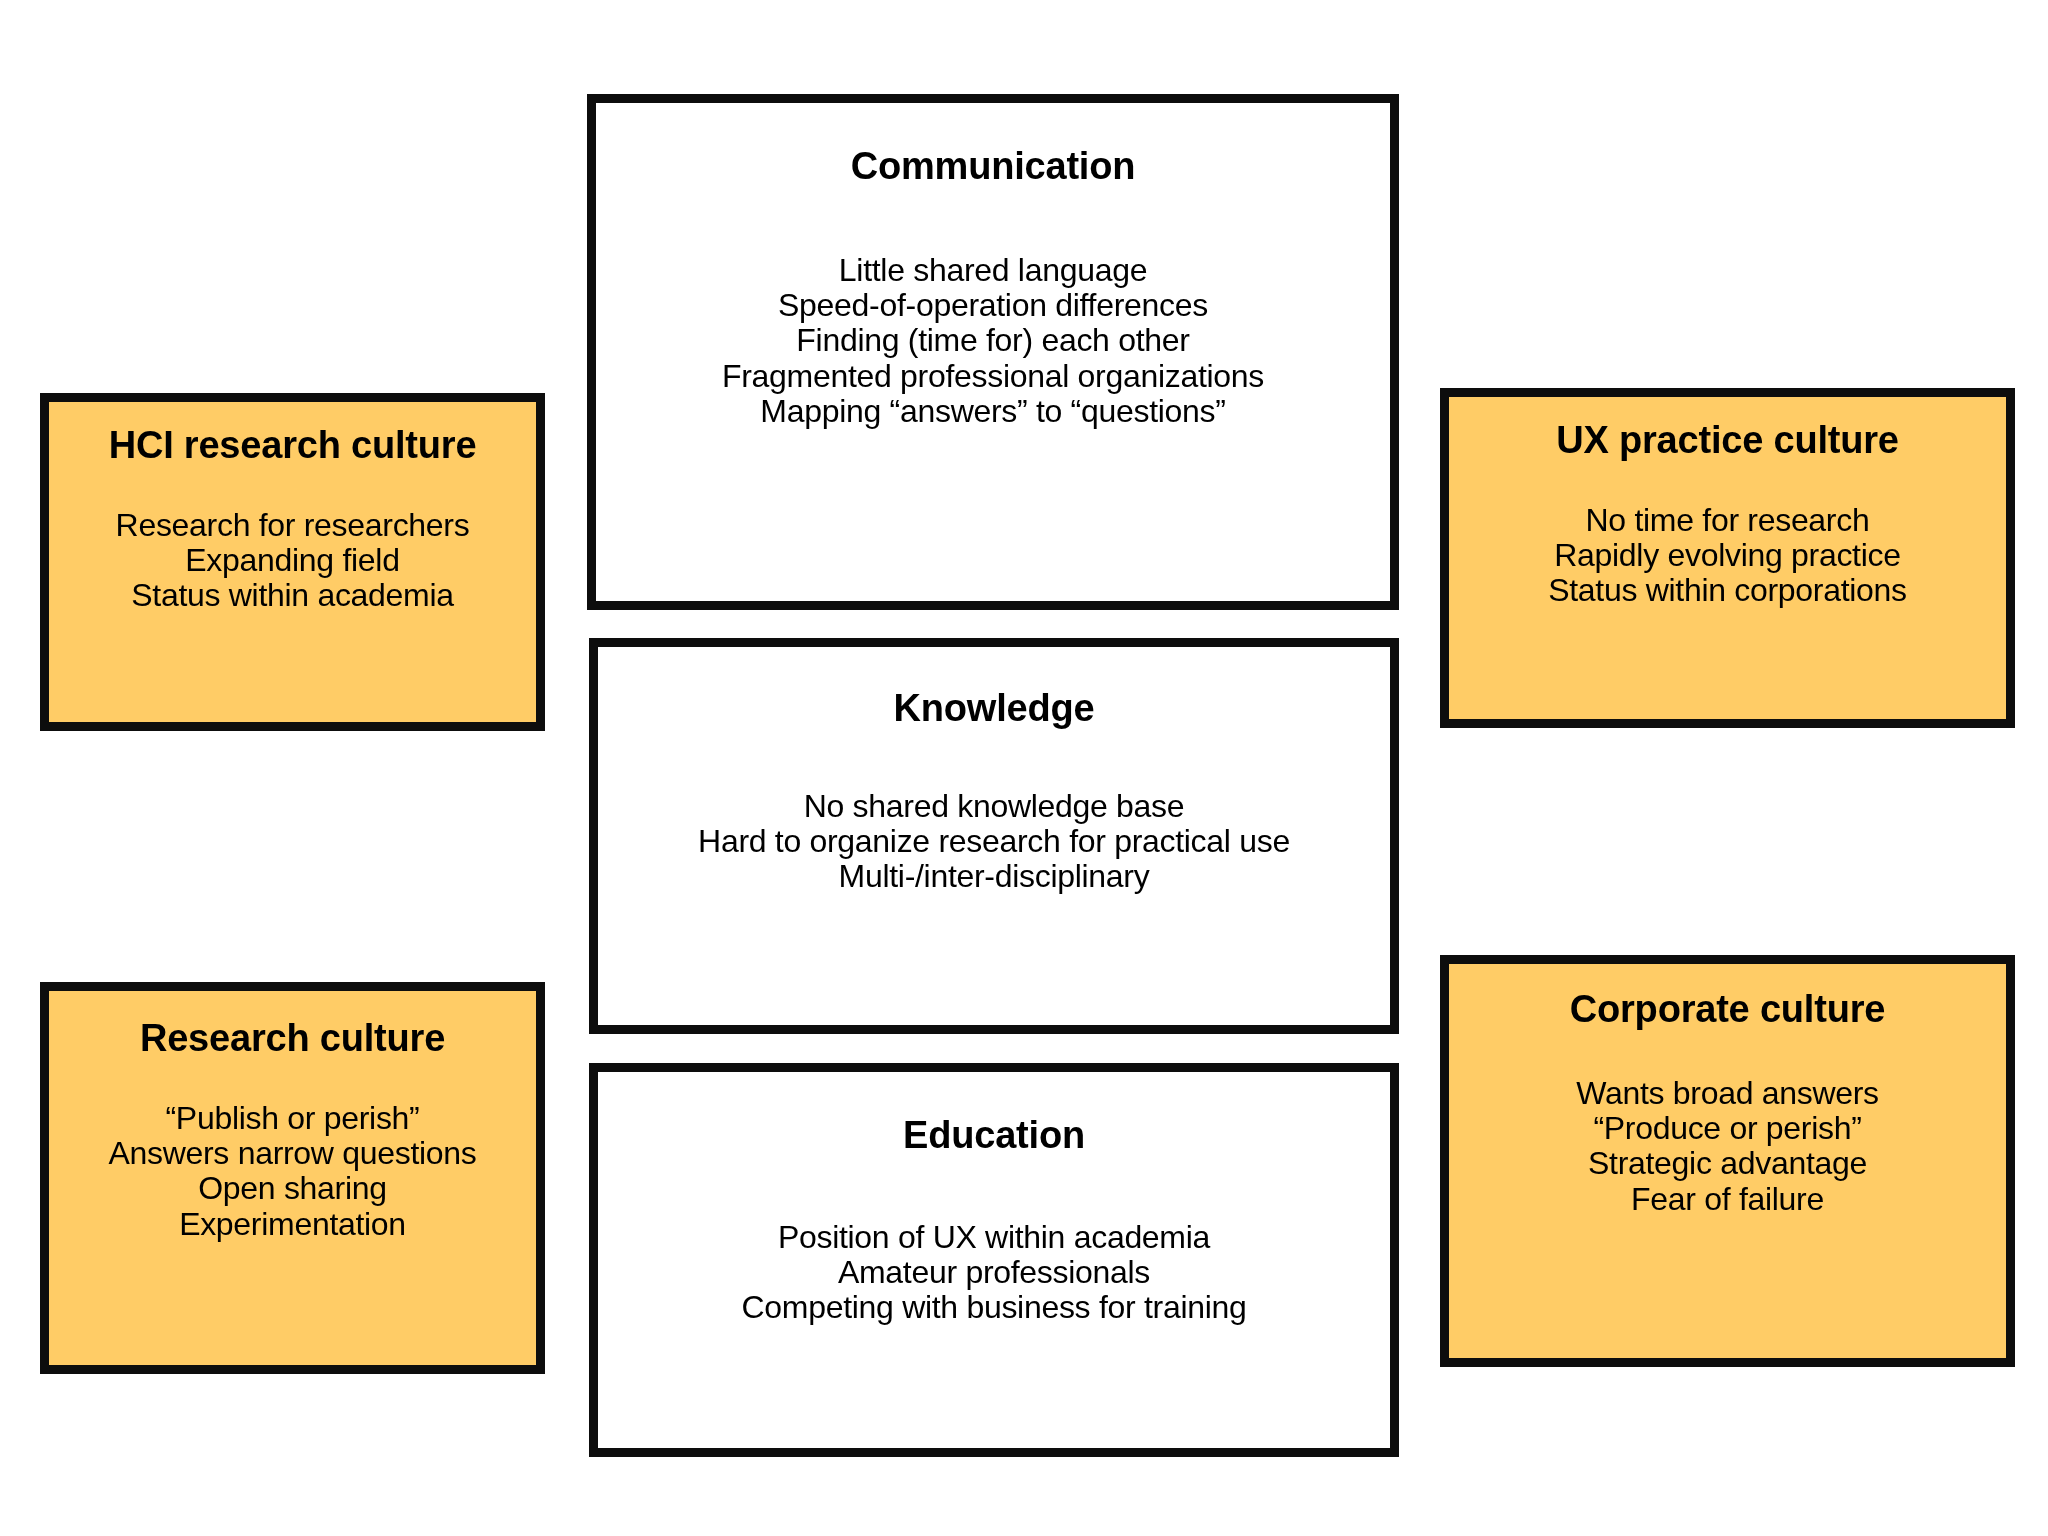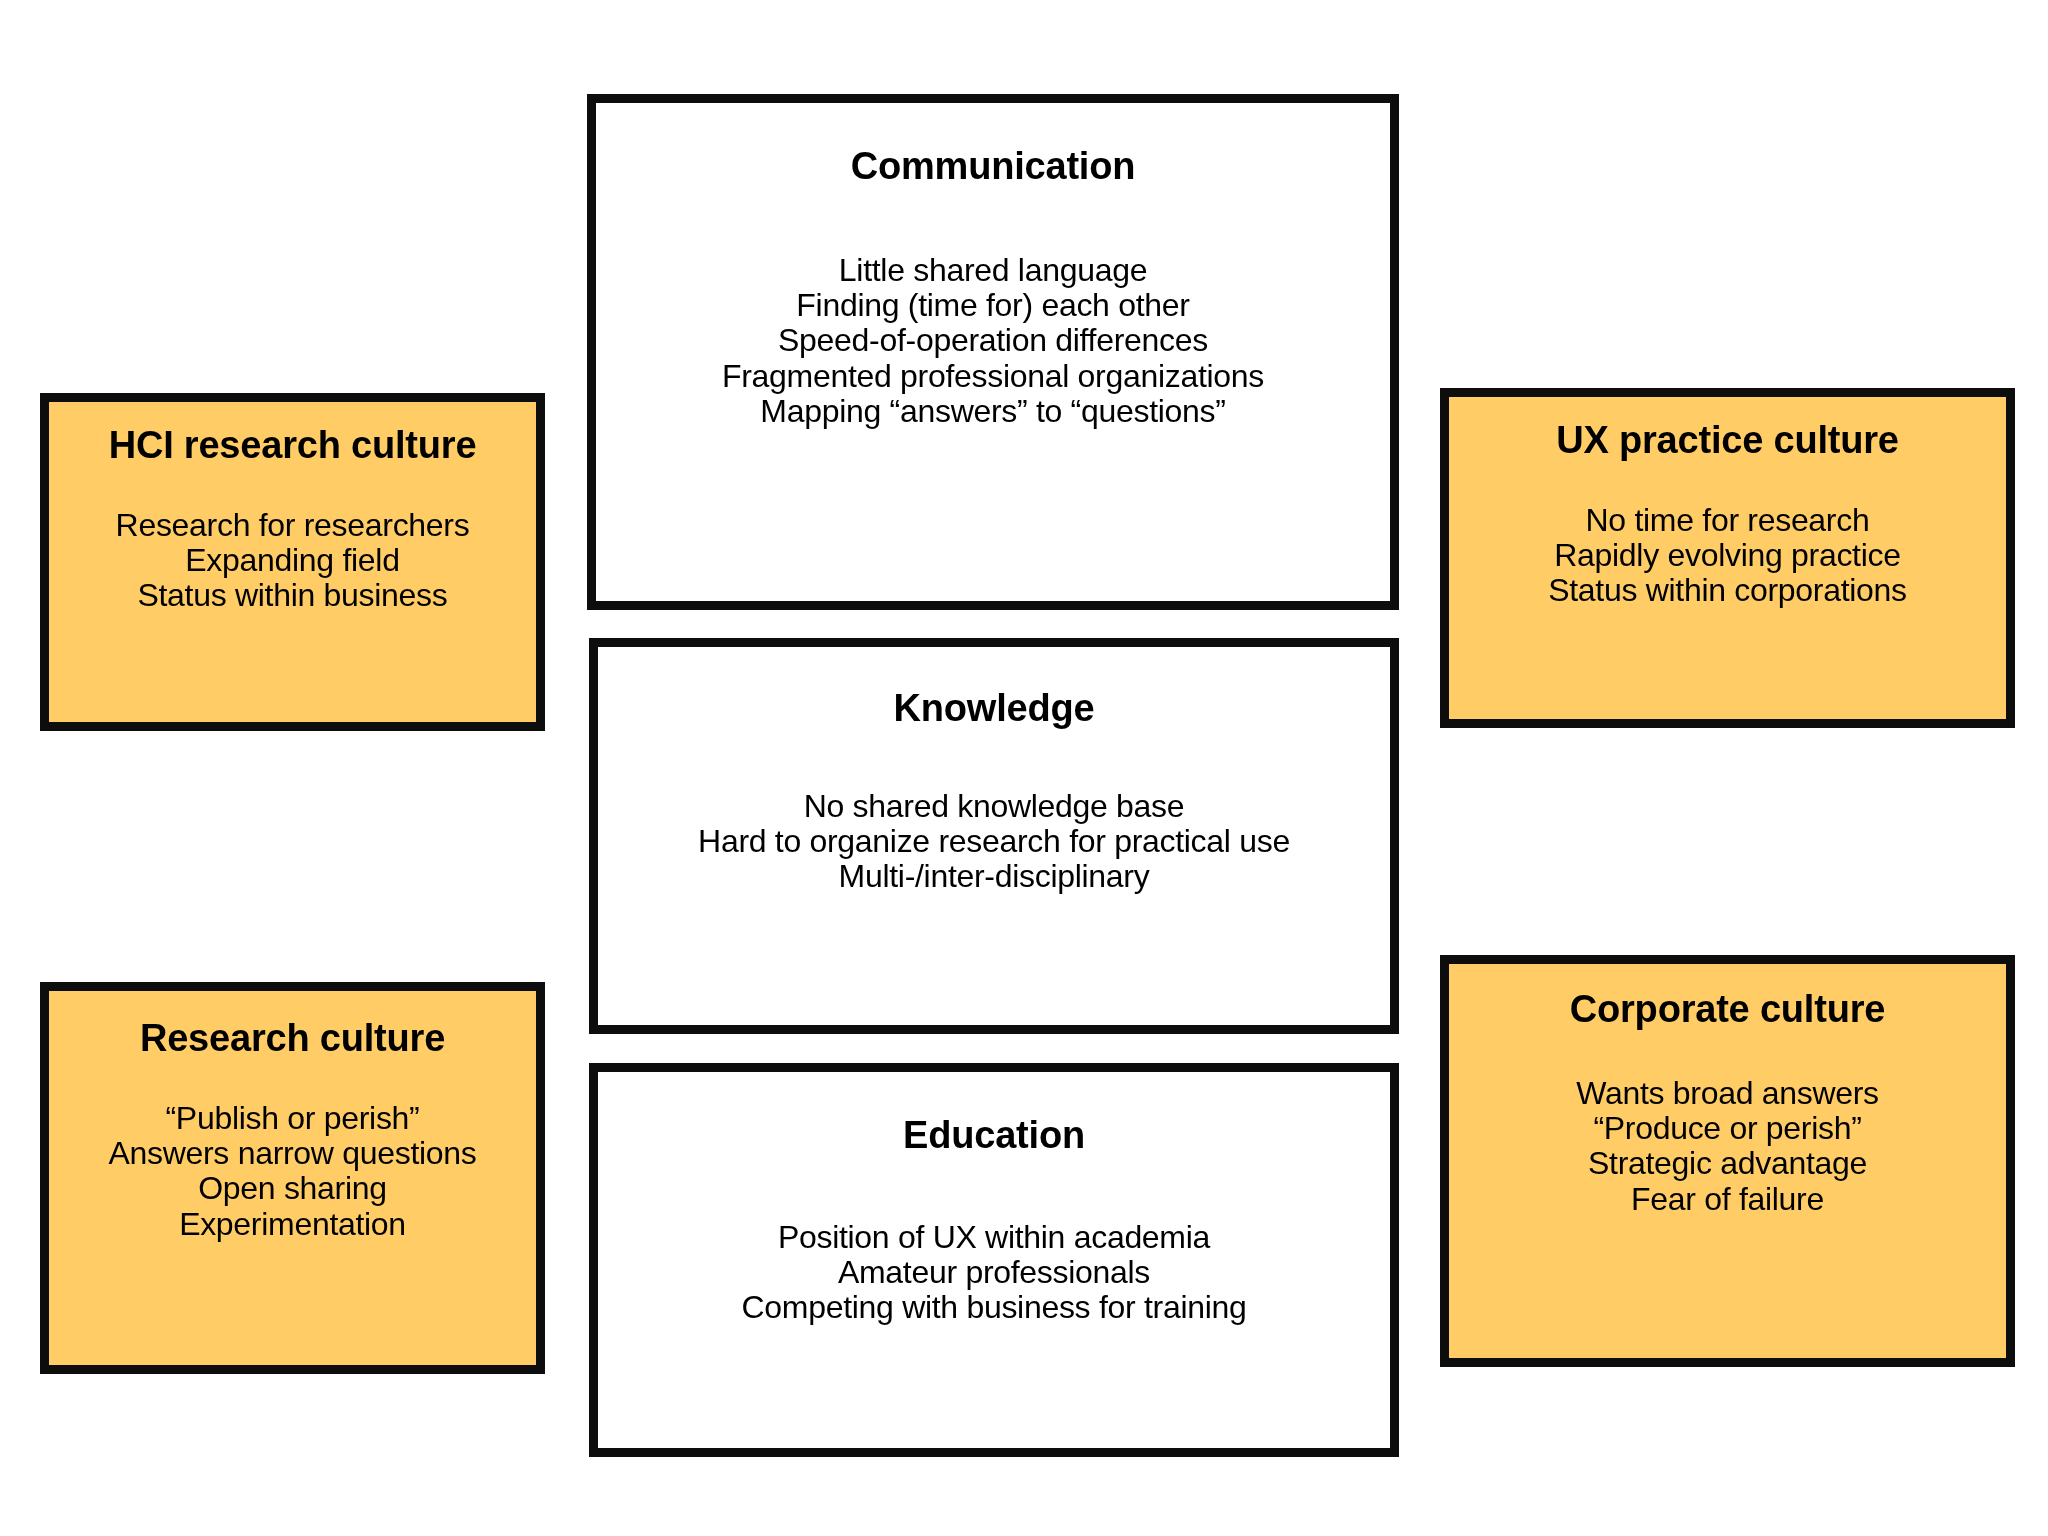--- a/index.html
+++ b/index.html
@@ -107,22 +107,22 @@
 </style>
 </head>
 <body>
 
 <div id="stage">
 
   <div class="box white" id="box-communication">
     <div class="box-title">Communication</div>
     <div class="box-lines">
       <span class="ln">Little shared language</span>
+      <span class="ln">Speed-of-operation differences</span>
       <span class="ln">Finding (time for) each other</span>
-      <span class="ln">Speed-of-operation differences</span>
       <span class="ln">Fragmented professional organizations</span>
       <span class="ln">Mapping “answers” to “questions”</span>
     </div>
   </div>
 
   <div class="box white" id="box-knowledge">
     <div class="box-title">Knowledge</div>
     <div class="box-lines">
       <span class="ln">No shared knowledge base</span>
       <span class="ln overflow-x">Hard to organize research for practical use</span>
@@ -137,21 +137,21 @@
       <span class="ln">Amateur professionals</span>
       <span class="ln">Competing with business for training</span>
     </div>
   </div>
 
   <div class="box orange" id="box-hci">
     <div class="box-title">HCI research culture</div>
     <div class="box-lines">
       <span class="ln">Research for researchers</span>
       <span class="ln">Expanding field</span>
-      <span class="ln">Status within business</span>
+      <span class="ln">Status within academia</span>
     </div>
   </div>
 
   <div class="box orange" id="box-ux">
     <div class="box-title">UX practice culture</div>
     <div class="box-lines">
       <span class="ln">No time for research</span>
       <span class="ln">Rapidly evolving practice</span>
       <span class="ln">Status within corporations</span>
     </div>

